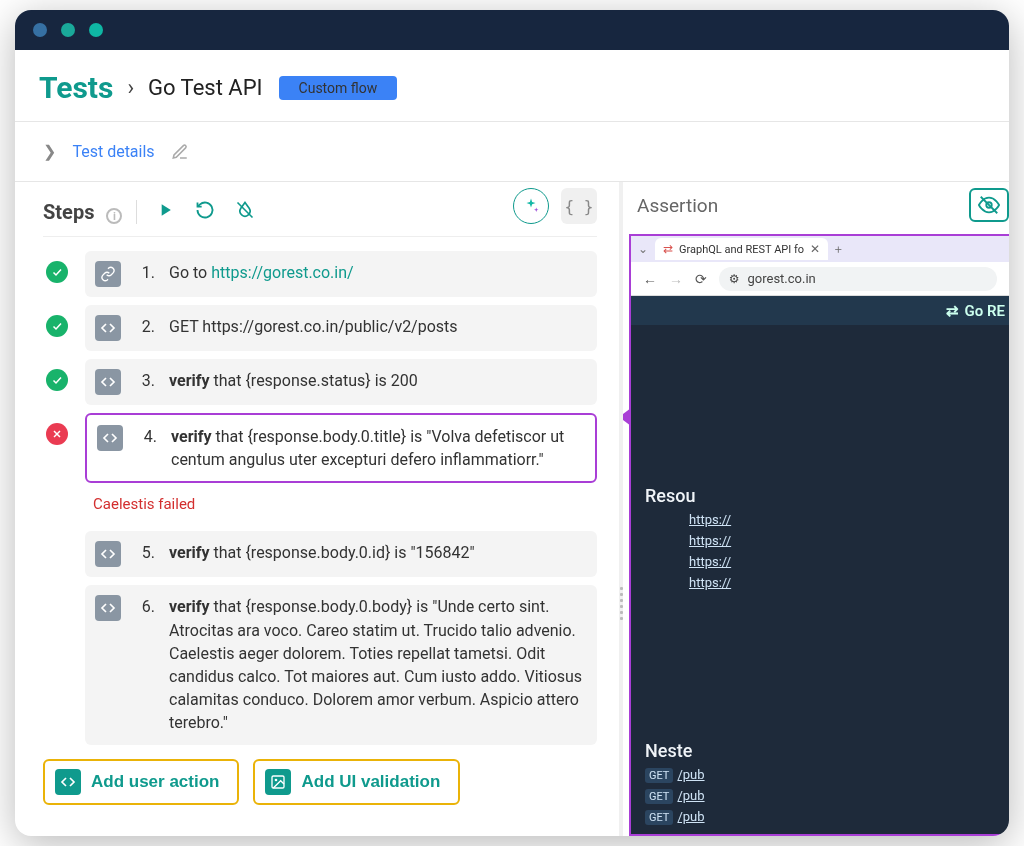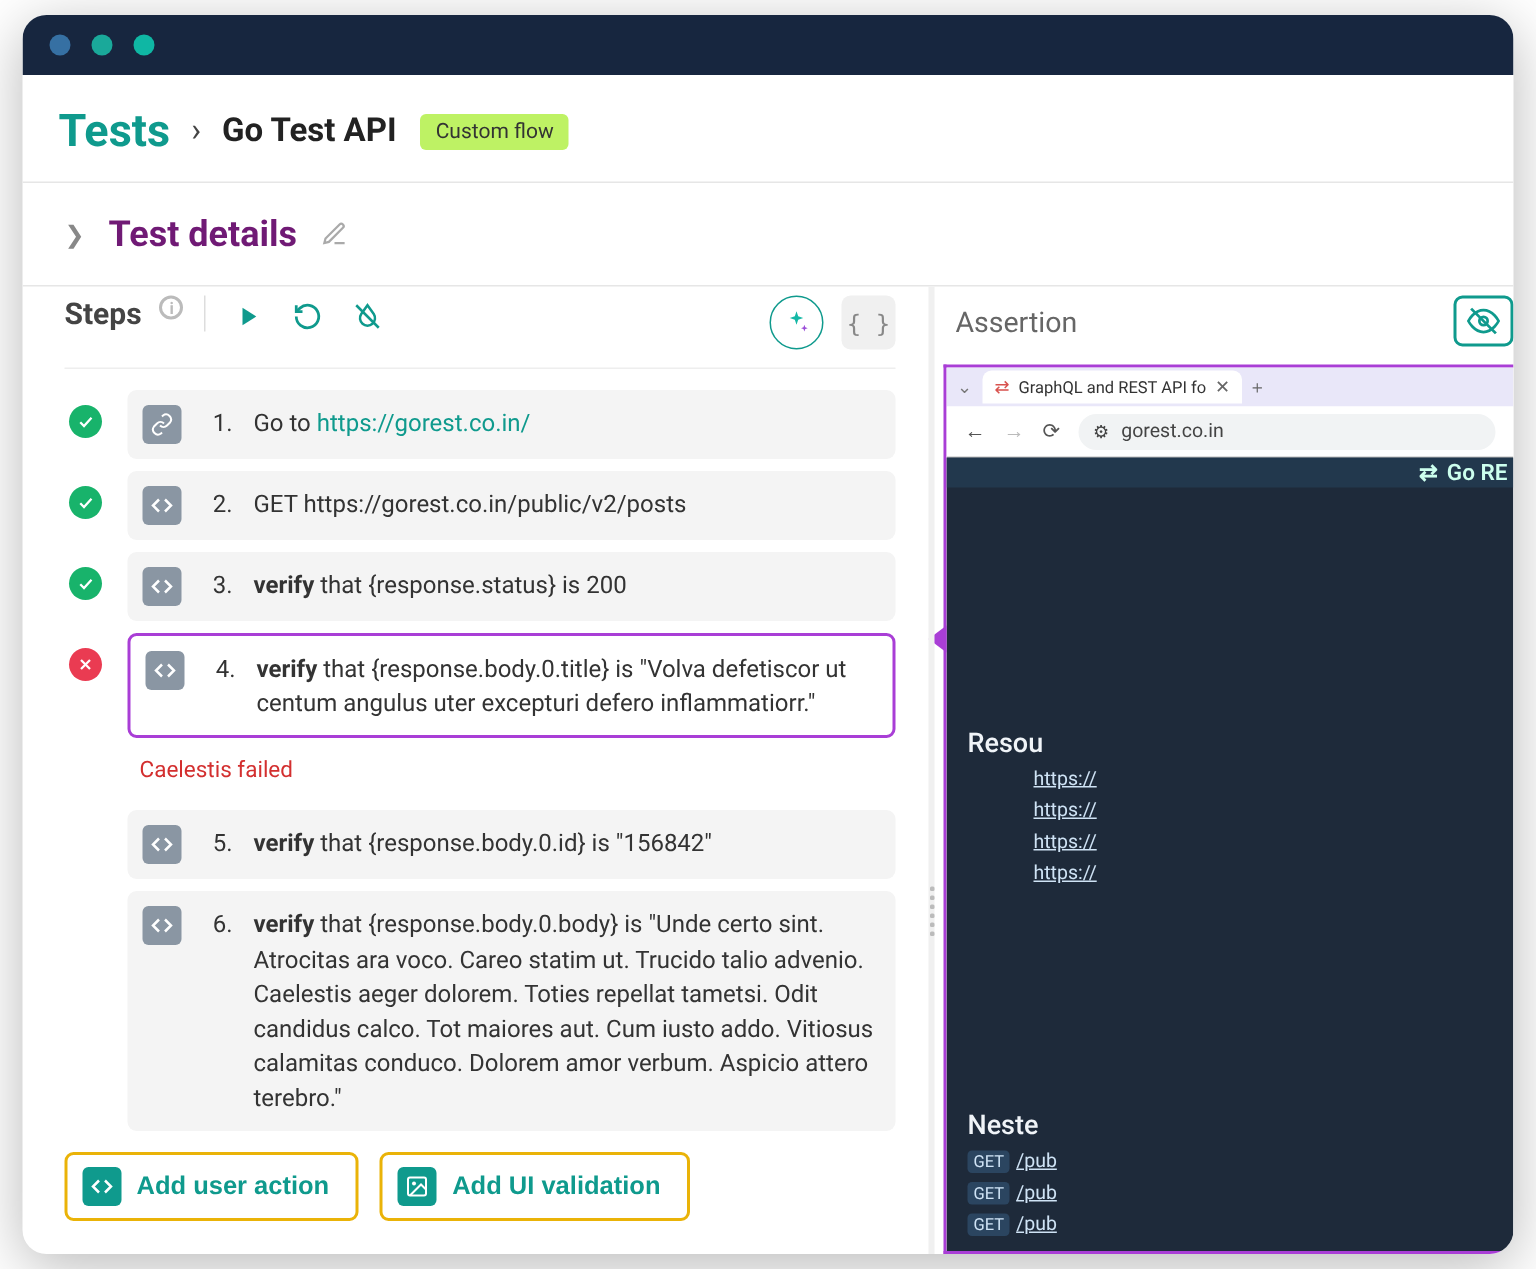--- a/index.html
+++ b/index.html
@@ -33,33 +33,33 @@
   .dot-blue { background: #3670a3; }
   .dot-teal1 { background: #1aa99a; }
   .dot-teal2 { background: #0fb7a4; }
   
   .crumb-row {
     display: flex; align-items: center; gap: 12px;
     padding: 20px 24px 16px;
   }
   .crumb-root { font-size: 30px; font-weight: 700; color: #0f9a8d; }
   .crumb-sep { font-size: 22px; color: #444; margin: 0 2px; }
-  .crumb-cur { font-size: 22px; font-weight: 700; color: #222; }
+  .crumb-cur { font-size: 22px; font-weight: 400; color: #222; }
   .badge {
-    font-size: 14px; padding: 4px 10px; border-radius: 4px;
-    background: #bef264; color: #333; margin-left: 4px;
+    font-size: 14px; padding: 4px 20px; border-radius: 4px;
+    background: #3b82f6; color: #333; margin-left: 4px;
   }
   .divider-h { height: 1px; background: #e6e6e6; width: 100%; }
   
   .section-hdr {
     display: flex; align-items: center; gap: 16px;
     padding: 20px 28px;
   }
   .chev { color: #888; font-size: 16px; }
-  .section-title { font-size: 24px; font-weight: 700; color: #701a75; }
+  .section-title { font-size: 16px; font-weight: 400; color: #3b82f6; }
   .edit-icon { color: #aaa; }
   
   .split {
     display: flex; flex: 1; min-height: 0;
   }
   .left {
     flex: 1; min-width: 0; padding: 0 18px 12px 28px;
     display: flex; flex-direction: column;
   }
   .gutter {
@@ -72,21 +72,21 @@
   .gutter-dots {
     position:absolute; left:0; width:12px; top: 62%;
     display:flex; flex-direction:column; align-items:center; gap:3px;
   }
   .gutter-dots span { width:3px; height:3px; background:#bbb; display:block; border-radius:1px; }
   .right {
     width: 380px; display: flex; flex-direction: column; min-width: 0;
   }
   
   .steps-tb {
-    display: flex; align-items: flex-start; gap: 12px;
+    display: flex; align-items: flex-end; gap: 12px;
     padding: 6px 0 12px; border-bottom: 1px solid #eee;
   }
   .steps-lbl { font-size: 20px; font-weight: 700; color: #444; }
   .info-icon {
     width:16px; height:16px; border-radius:50%;
     display:inline-flex; align-items:center; justify-content:center;
     border:2px solid #bbb; color:#bbb; font-size:11px; font-weight:700;
   }
   .v-sep { width:1px; height:24px; background:#ddd; margin: 0 2px; }
   .tb-btn { color:#0f9a8d; padding:4px; display:flex; align-items:center; }

